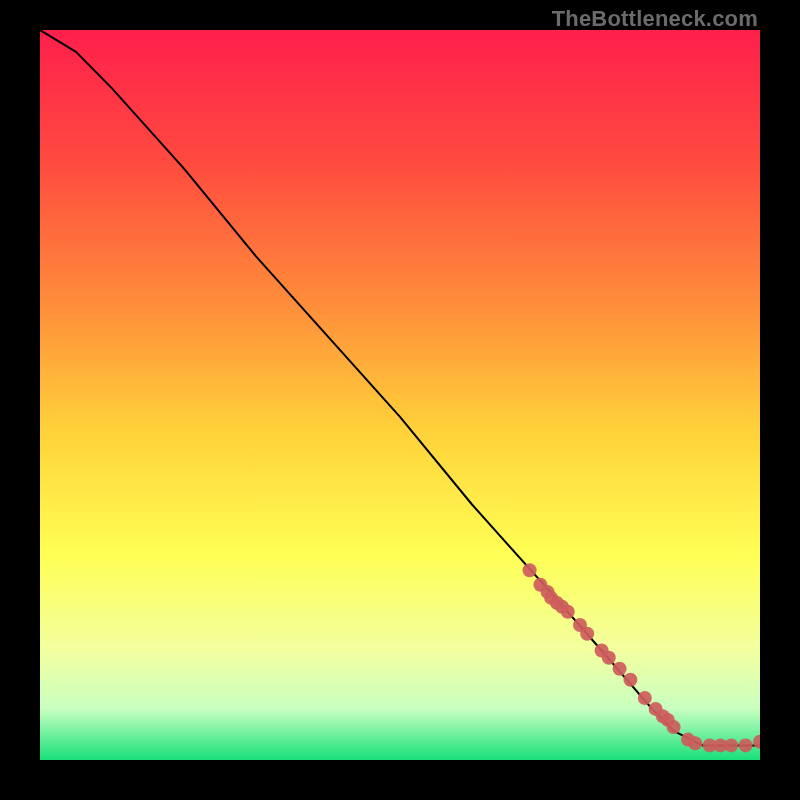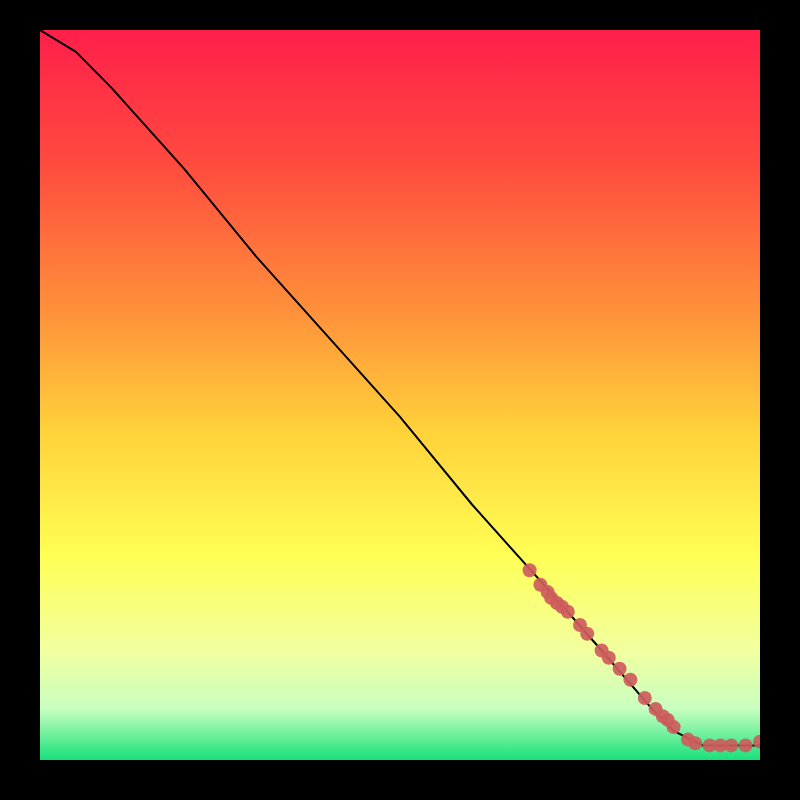--- a/index.html
+++ b/index.html
@@ -38,20 +38,21 @@
     font-weight: 600;
     letter-spacing: 0.2px;
     user-select: none;
     pointer-events: none;
   }
 </style>
 </head>
 <body>
 
 <div class="frame">
+  <div class="watermark">TheBottleneck.com</div>
   <div class="plot-area">
     <svg viewBox="0 0 720 730">
       <defs>
         <linearGradient id="bg-grad" x1="0" y1="0" x2="0" y2="1">
           <stop offset="0%" stop-color="#ff1f4b"></stop>
           <stop offset="18%" stop-color="#ff4a3f"></stop>
           <stop offset="38%" stop-color="#ff8f3a"></stop>
           <stop offset="55%" stop-color="#ffd23a"></stop>
           <stop offset="72%" stop-color="#ffff55"></stop>
           <stop offset="85%" stop-color="#f2ffa0"></stop>

